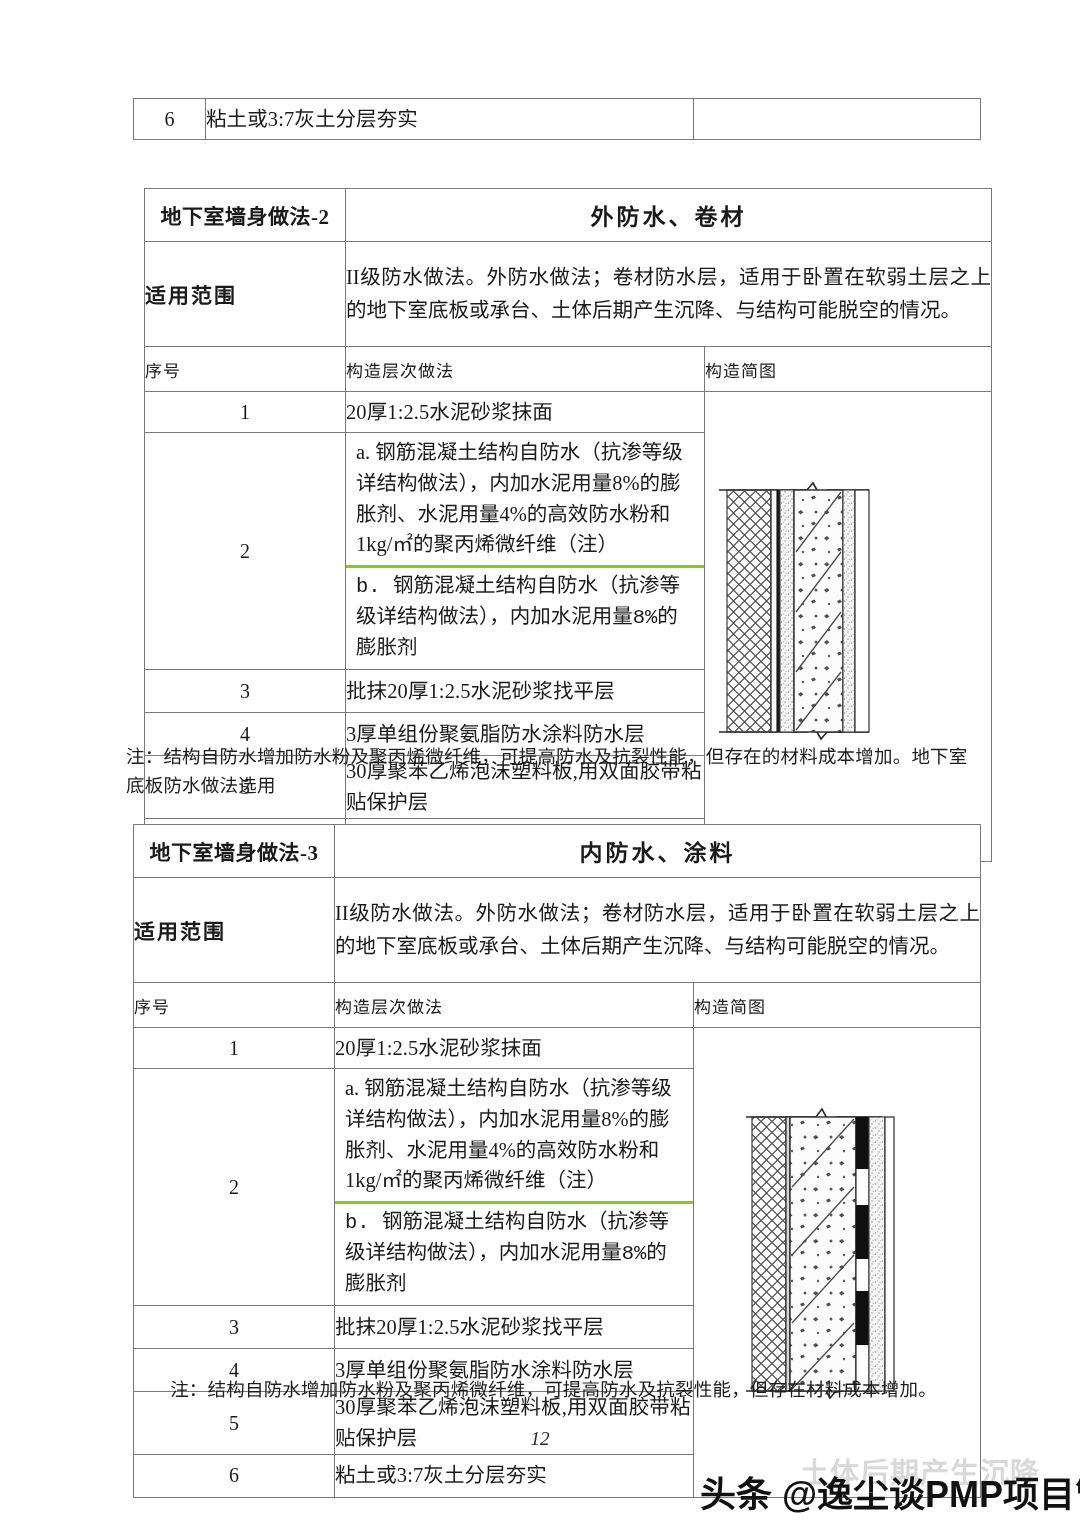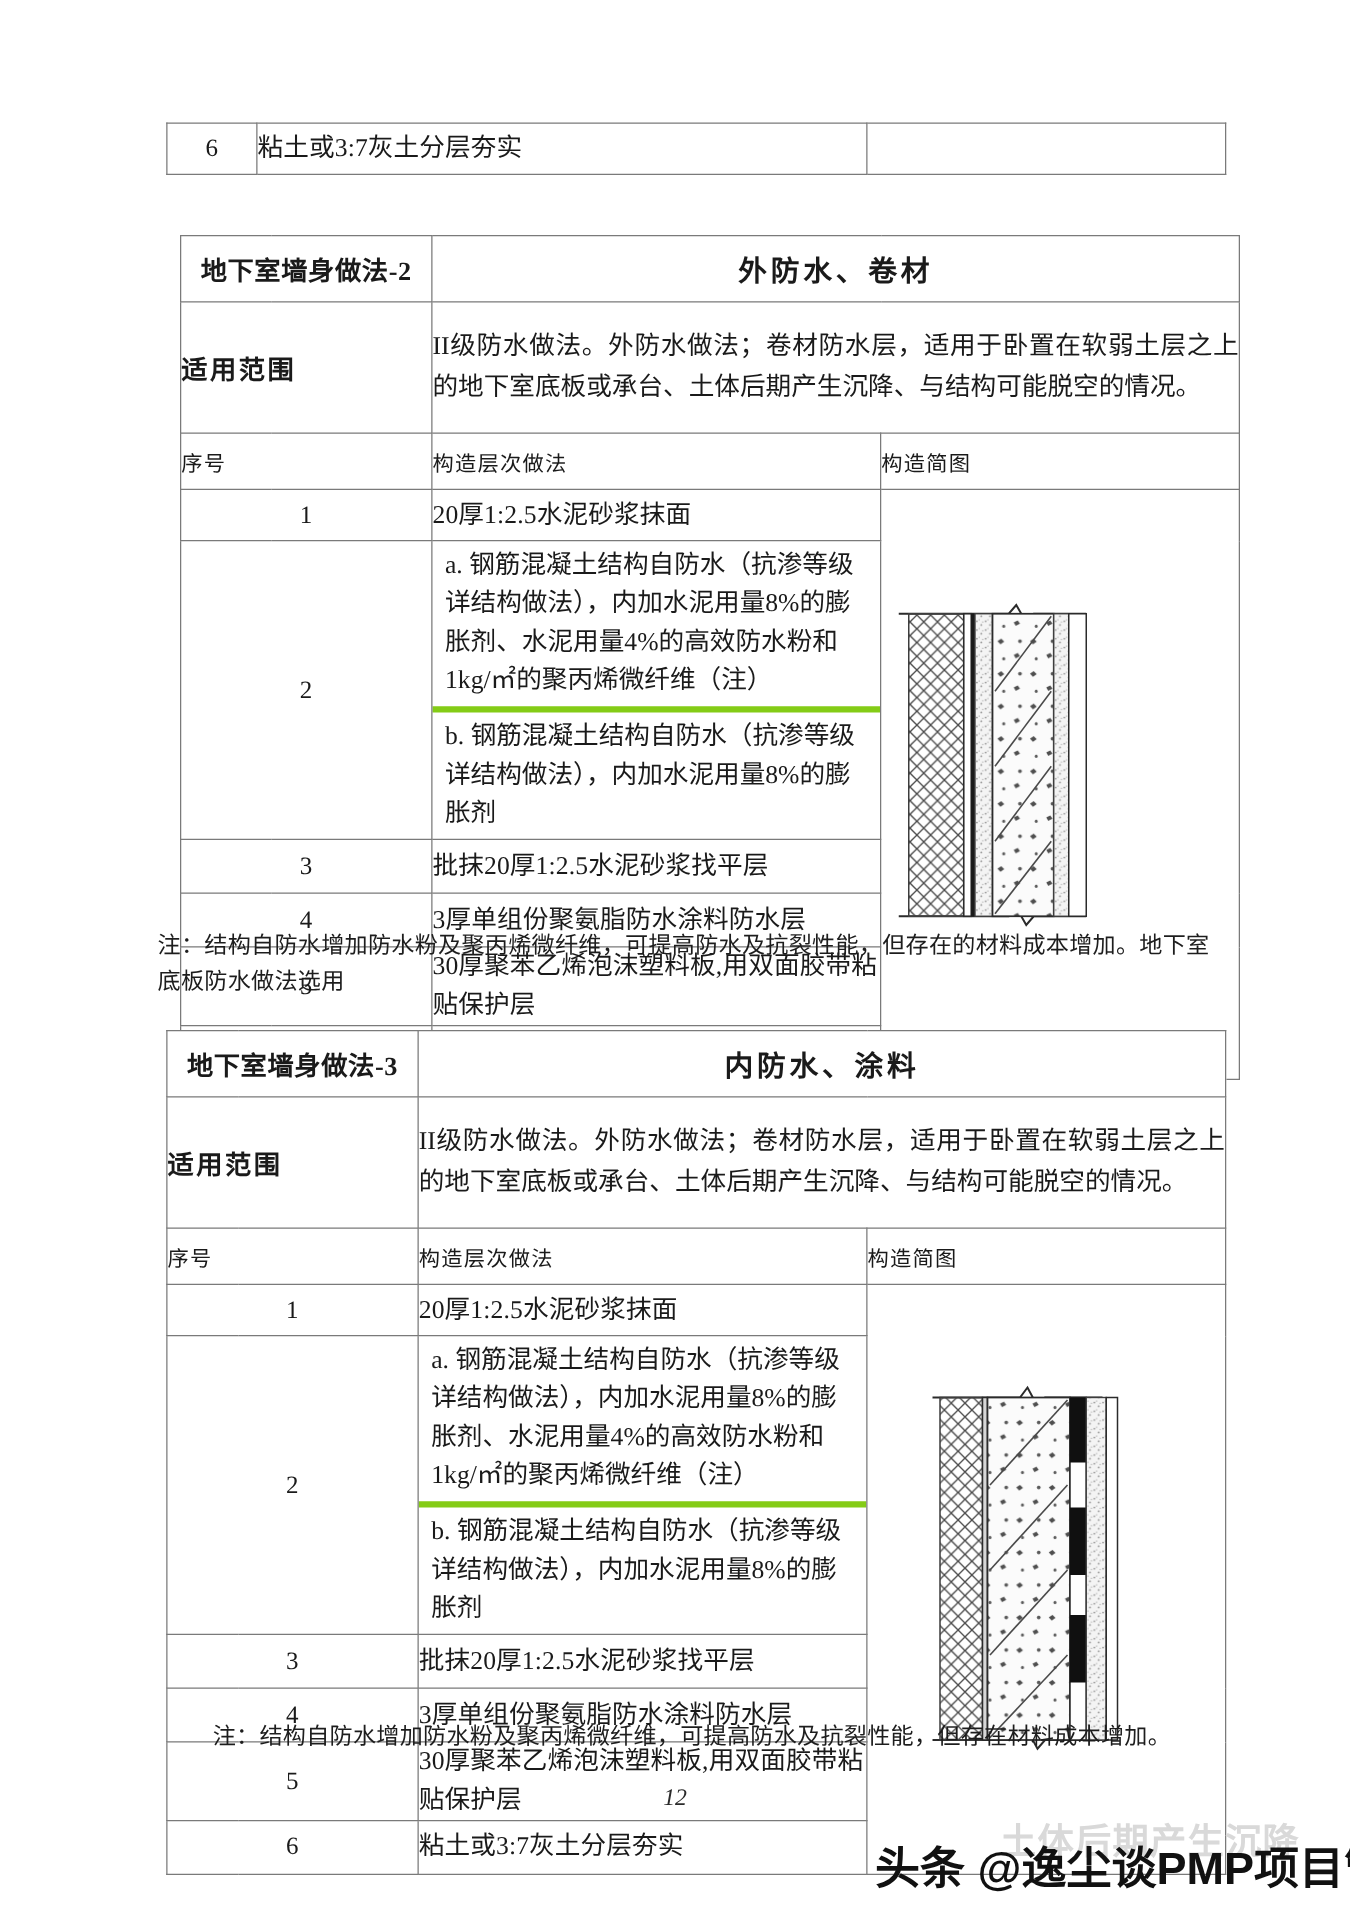--- a/index.html
+++ b/index.html
@@ -83,21 +83,22 @@
     text-align: justify;
     text-justify: inter-ideograph;
     padding: 9px 12px 10px 10px;
   }
   .sub-block {
     padding: 4px 8px 5px 10px;
     font-size: 20.5px;
     line-height: 1.5;
   }
   .sub-divider {
-    border-top: 5px solid #84cc16;
+    border-top: 3px solid #84cc16;
+    font-family: Liberation Mono, monospace;
   }
   .note {
     font-size: 18.5px;
     line-height: 1.55;
     letter-spacing: 0.2px;
     color: #1d1d1d;
   }
   .diagram-cell {
     text-align: center;
     vertical-align: middle;

